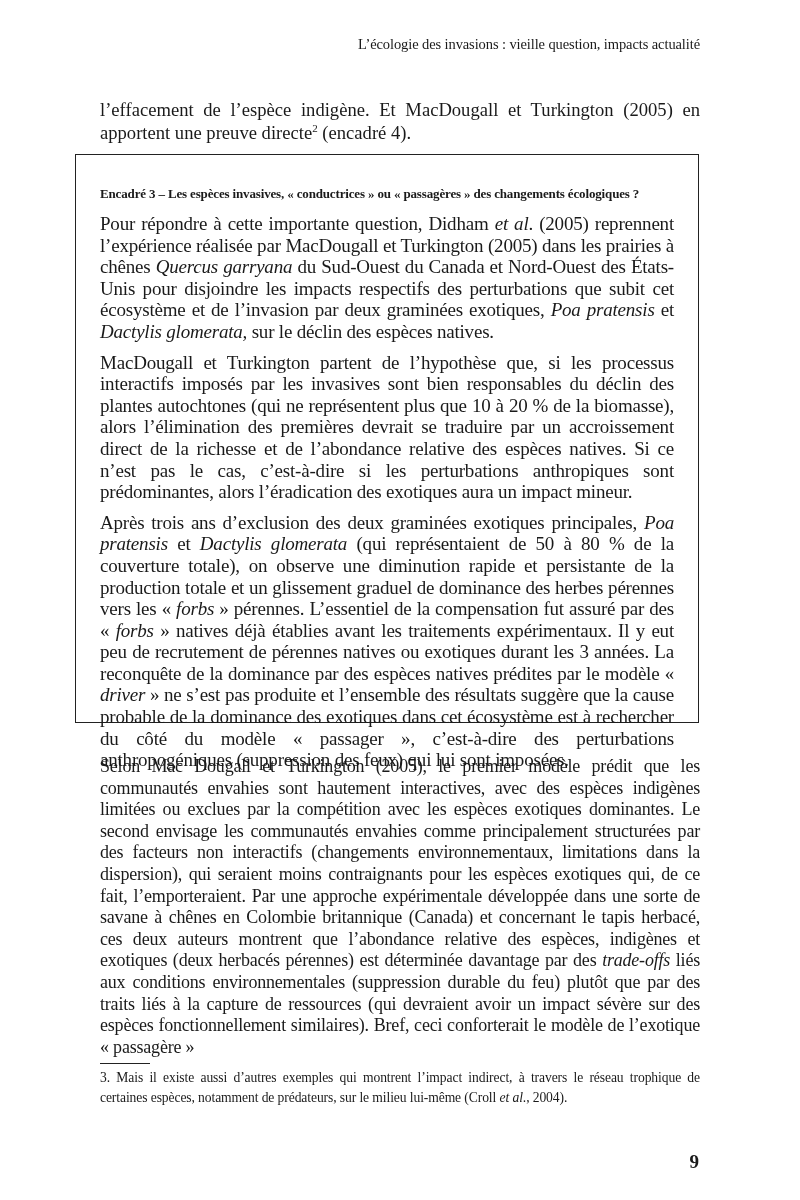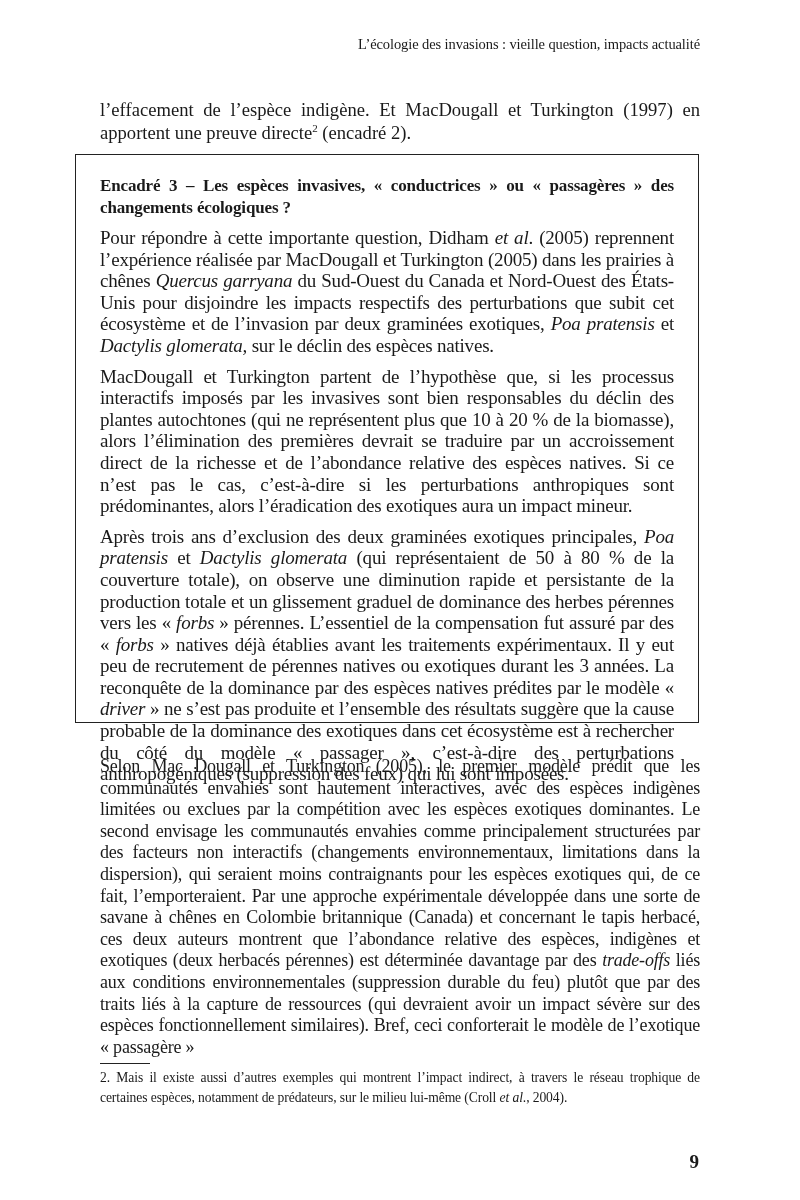--- a/index.html
+++ b/index.html
@@ -16,22 +16,22 @@
       position: absolute; top: 98px; left: 100px; width: 600px;
       font-size: 18.6px; line-height: 23px; text-align: justify;
     }
     .intro sup { font-size: 11px; vertical-align: super; line-height: 0; }
     .box {
       position: absolute; top: 154px; left: 75px; width: 624px; height: 569px;
       border: 1.3px solid #222; box-sizing: border-box;
       padding: 20px 24px 0 24px;
     }
     .box-title {
-      font-weight: bold; font-size: 17px; line-height: 22px; text-align: justify;
-      margin: 0 0 8px 0; letter-spacing: -0.15px;
+      font-weight: bold; font-size: 13px; line-height: 22px; text-align: justify;
+      margin: 8px 0 8px 0; letter-spacing: -0.15px;
     }
     .box p {
       margin: 0 0 9px 0; font-size: 19px; line-height: 21.6px; text-align: justify;
       letter-spacing: -0.2px;
     }
     .main {
       position: absolute; top: 756px; left: 100px; width: 600px;
       font-size: 18px; line-height: 21.6px; text-align: justify; letter-spacing: -0.2px;
     }
     .main p { margin: 0; }
@@ -48,31 +48,31 @@
       position: absolute; top: 1151px; right: 101px;
       font-size: 19px; font-weight: bold;
     }
     i, .it { font-style: italic; }
   </style>
 </head>
 <body>
 
 <div class="running-head">L’écologie des invasions : vieille question, impacts actualité</div>
 
-<div class="intro"><span>l’effacement de l’espèce indigène. Et MacDougall et Turkington (1997) en apportent une preuve directe</span><sup>2</sup><span> (encadré 2).</span></div>
+<div class="intro"><span>l’effacement de l’espèce indigène. Et MacDougall et Turkington (2005) en apportent une preuve directe</span><sup>2</sup><span> (encadré 4).</span></div>
 
 <div class="box">
   <div class="box-title">Encadré 3 – Les espèces invasives, « conductrices » ou « passagères » des changements écologiques ?</div>
   <p><span>Pour répondre à cette importante question, Didham </span><i>et al</i><span>. (2005) reprennent l’expérience réalisée par MacDougall et Turkington (2005) dans les prairies à chênes </span><i>Quercus garryana</i><span> du Sud-Ouest du Canada et Nord-Ouest des États-Unis pour disjoindre les impacts respectifs des perturbations que subit cet écosystème et de l’invasion par deux graminées exotiques, </span><i>Poa pratensis</i><span> et </span><i>Dactylis glomerata,</i><span> sur le déclin des espèces natives.</span></p>
   <p><span>MacDougall et Turkington partent de l’hypothèse que, si les processus interactifs imposés par les invasives sont bien responsables du déclin des plantes autochtones (qui ne représentent plus que 10 à 20 % de la biomasse), alors l’élimination des premières devrait se traduire par un accroissement direct de la richesse et de l’abondance relative des espèces natives. Si ce n’est pas le cas, c’est-à-dire si les perturbations anthropiques sont prédominantes, alors l’éradication des exotiques aura un impact mineur.</span></p>
   <p><span>Après trois ans d’exclusion des deux graminées exotiques principales, </span><i>Poa pratensis</i><span> et </span><i>Dactylis glomerata</i><span> (qui représentaient de 50 à 80 % de la couverture totale), on observe une diminution rapide et persistante de la production totale et un glissement graduel de dominance des herbes pérennes vers les « </span><i>forbs</i><span> » pérennes. L’essentiel de la compensation fut assuré par des « </span><i>forbs</i><span> » natives déjà établies avant les traitements expérimentaux. Il y eut peu de recrutement de pérennes natives ou exotiques durant les 3 années. La reconquête de la dominance par des espèces natives prédites par le modèle « </span><i>driver</i><span> » ne s’est pas produite et l’ensemble des résultats suggère que la cause probable de la dominance des exotiques dans cet écosystème est à rechercher du côté du modèle « passager », c’est-à-dire des perturbations anthropogéniques (suppression des feux) qui lui sont imposées.</span></p>
 </div>
 
 <div class="main">
   <p><span>Selon Mac Dougall et Turkington (2005), le premier modèle prédit que les communautés envahies sont hautement interactives, avec des espèces indigènes limitées ou exclues par la compétition avec les espèces exotiques dominantes. Le second envisage les communautés envahies comme principalement structurées par des facteurs non interactifs (changements environnementaux, limitations dans la dispersion), qui seraient moins contraignants pour les espèces exotiques qui, de ce fait, l’emporteraient. Par une approche expérimentale développée dans une sorte de savane à chênes en Colombie britannique (Canada) et concernant le tapis herbacé, ces deux auteurs montrent que l’abondance relative des espèces, indigènes et exotiques (deux herbacés pérennes) est déterminée davantage par des </span><i>trade-offs</i><span> liés aux conditions environnementales (suppression durable du feu) plutôt que par des traits liés à la capture de ressources (qui devraient avoir un impact sévère sur des espèces fonctionnellement similaires). Bref, ceci conforterait le modèle de l’exotique « passagère »</span></p>
 </div>
 
 <div class="fn-rule"></div>
 <div class="footnote">
-  <p><span>2.  Mais il existe aussi d’autres exemples qui montrent l’impact indirect, à travers le réseau trophique de certaines espèces, notamment de prédateurs, sur le milieu lui-même (Croll </span><i>et al</i><span>., 2004).</span></p>
+  <p><span>3.  Mais il existe aussi d’autres exemples qui montrent l’impact indirect, à travers le réseau trophique de certaines espèces, notamment de prédateurs, sur le milieu lui-même (Croll </span><i>et al</i><span>., 2004).</span></p>
 </div>
 
 <div class="page-number">9</div>
 
 </body></html>

